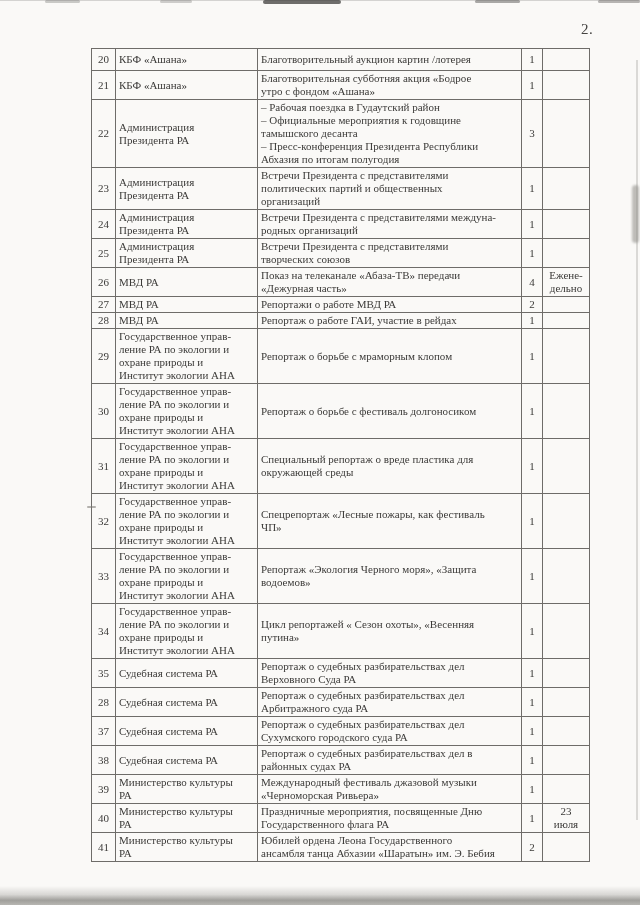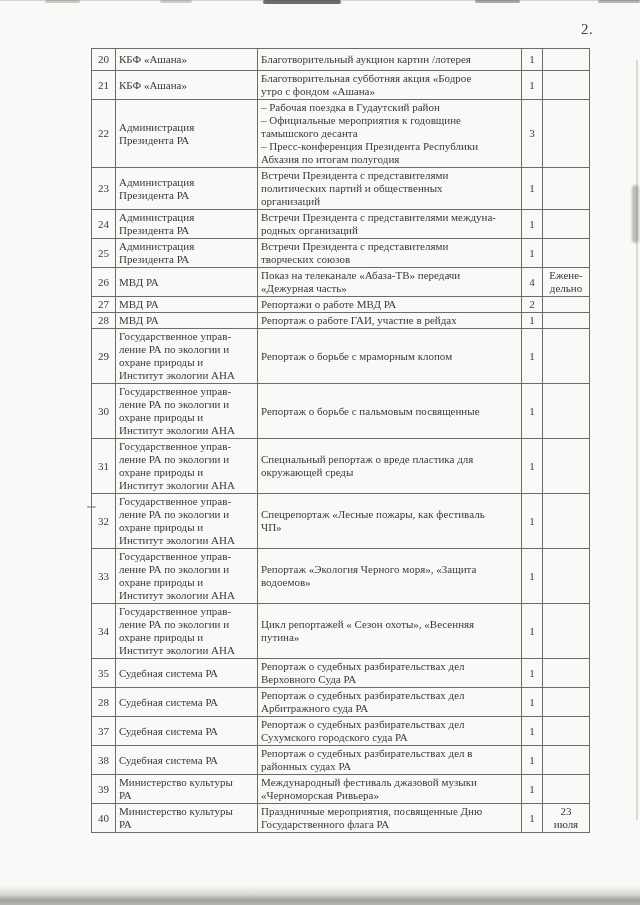--- a/index.html
+++ b/index.html
@@ -157,21 +157,21 @@
       <td class="desc-cell">Репортаж о борьбе с мраморным клопом</td>
       <td class="count-cell">1</td>
       <td class="note-cell"></td>
     </tr>
     <tr>
       <td class="num-cell">30</td>
       <td class="org-cell">Государственное управ-
 ление РА по экологии и
 охране природы и
 Институт экологии АНА</td>
-      <td class="desc-cell">Репортаж о борьбе с  пальмовым посвященные</td>
+      <td class="desc-cell">Репортаж о борьбе с  фестиваль долгоносиком</td>
       <td class="count-cell">1</td>
       <td class="note-cell"></td>
     </tr>
     <tr>
       <td class="num-cell">31</td>
       <td class="org-cell">Государственное управ-
 ление РА по экологии и
 охране природы и
 Институт экологии АНА</td>
       <td class="desc-cell">Специальный репортаж о вреде пластика для
@@ -255,20 +255,29 @@
     </tr>
     <tr>
       <td class="num-cell">40</td>
       <td class="org-cell">Министерство культуры
 РА</td>
       <td class="desc-cell">Праздничные мероприятия, посвященные Дню
 Государственного флага РА</td>
       <td class="count-cell">1</td>
       <td class="note-cell">23
 июля</td>
+    </tr>
+    <tr>
+      <td class="num-cell">41</td>
+      <td class="org-cell">Министерство культуры
+РА</td>
+      <td class="desc-cell">Юбилей ордена Леона Государственного
+ансамбля танца Абхазии «Шаратын» им. Э. Бебия</td>
+      <td class="count-cell">2</td>
+      <td class="note-cell"></td>
     </tr>
   </tbody>
 </table>
 
 <div class="artifact top-hairline"></div>
 <div class="artifact top-seg1"></div>
 <div class="artifact top-seg2"></div>
 <div class="artifact top-seg3"></div>
 <div class="artifact top-seg4"></div>
 <div class="artifact top-seg5"></div>

